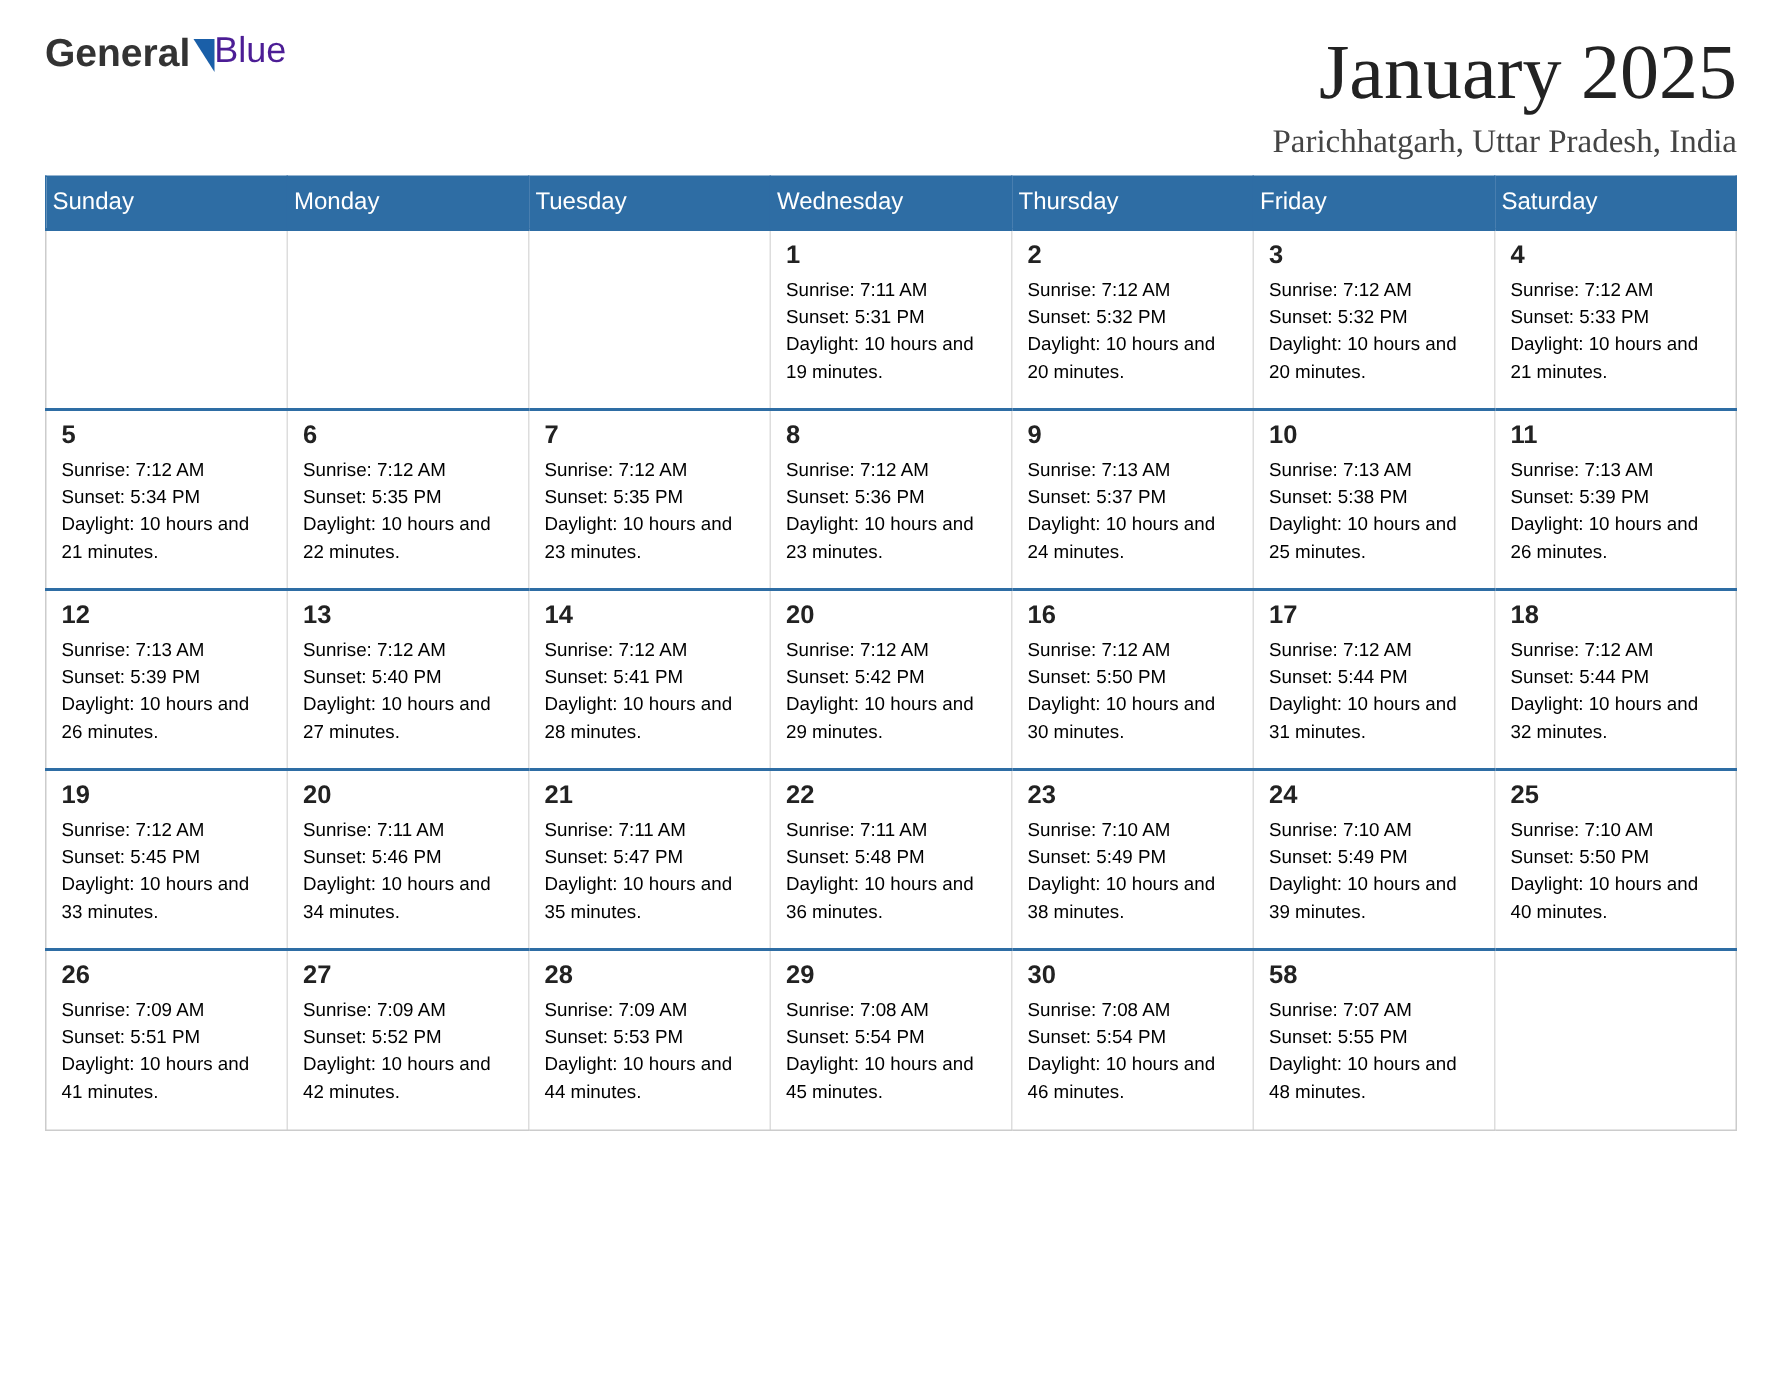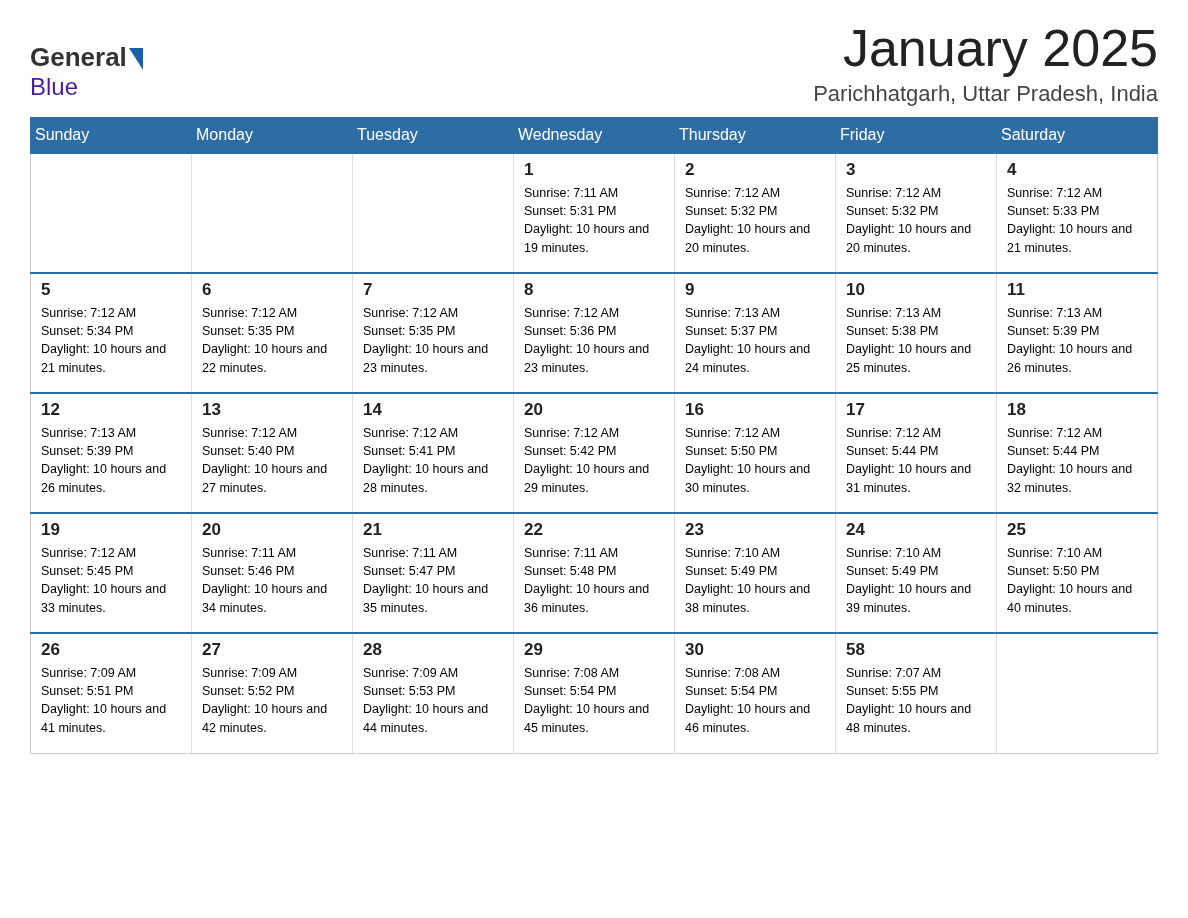--- a/index.html
+++ b/index.html
@@ -34,30 +34,29 @@
       width: 0;
       height: 0;
       border-left: 14px solid transparent;
       border-right: 0px solid transparent;
       border-top: 22px solid #1a5fa8;
       margin-left: 2px;
       margin-top: 2px;
     }
     .logo-right {
       display: flex;
-      flex-direction: column;
       align-items: flex-start;
-      margin-top: 22px;
     }
     .logo-top-row {
       display: flex;
       align-items: center;
     }
     .title-block {
       text-align: right;
+      font-family: Liberation Serif, serif;
     }
     .calendar-title {
       font-size: 52px;
       font-weight: normal;
       color: #222;
       line-height: 1.1;
     }
     .calendar-subtitle {
       font-size: 22px;
       color: #444;

